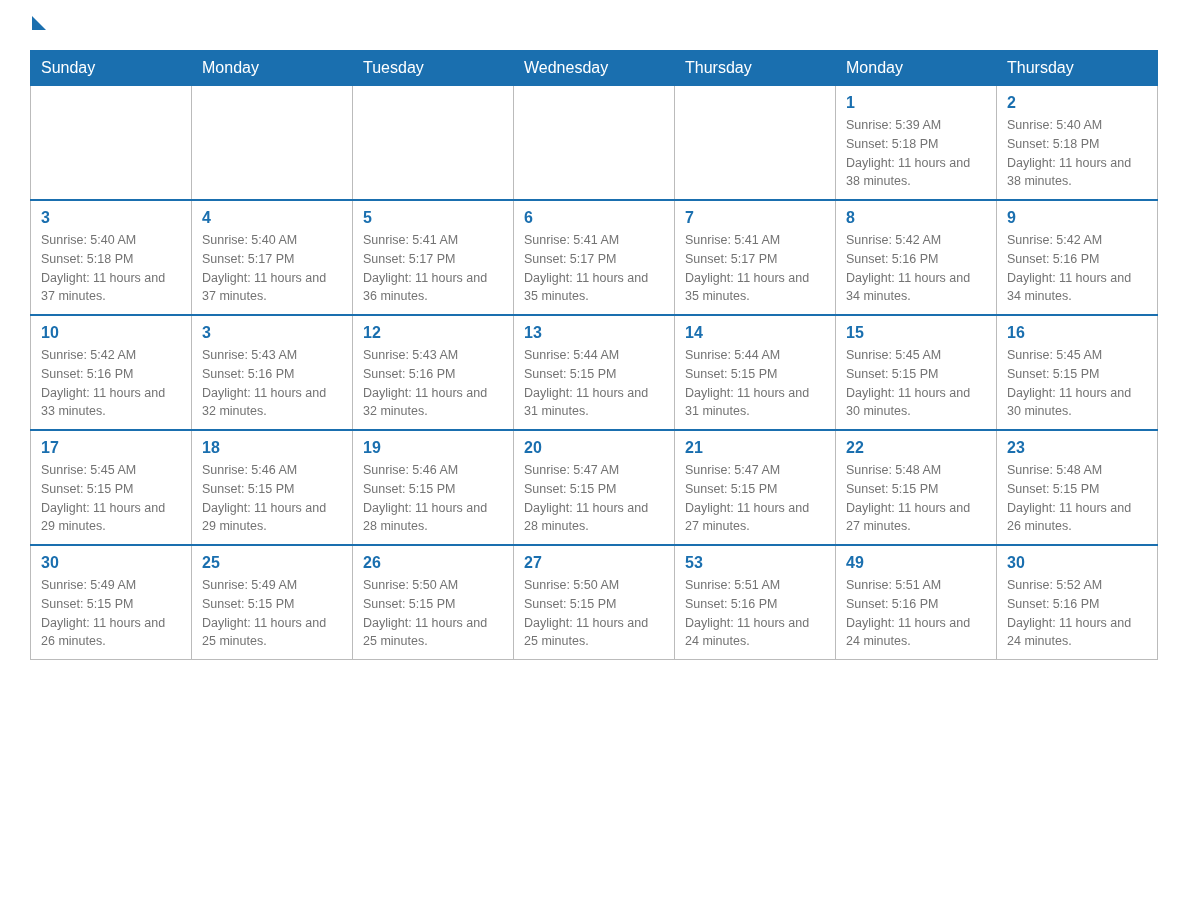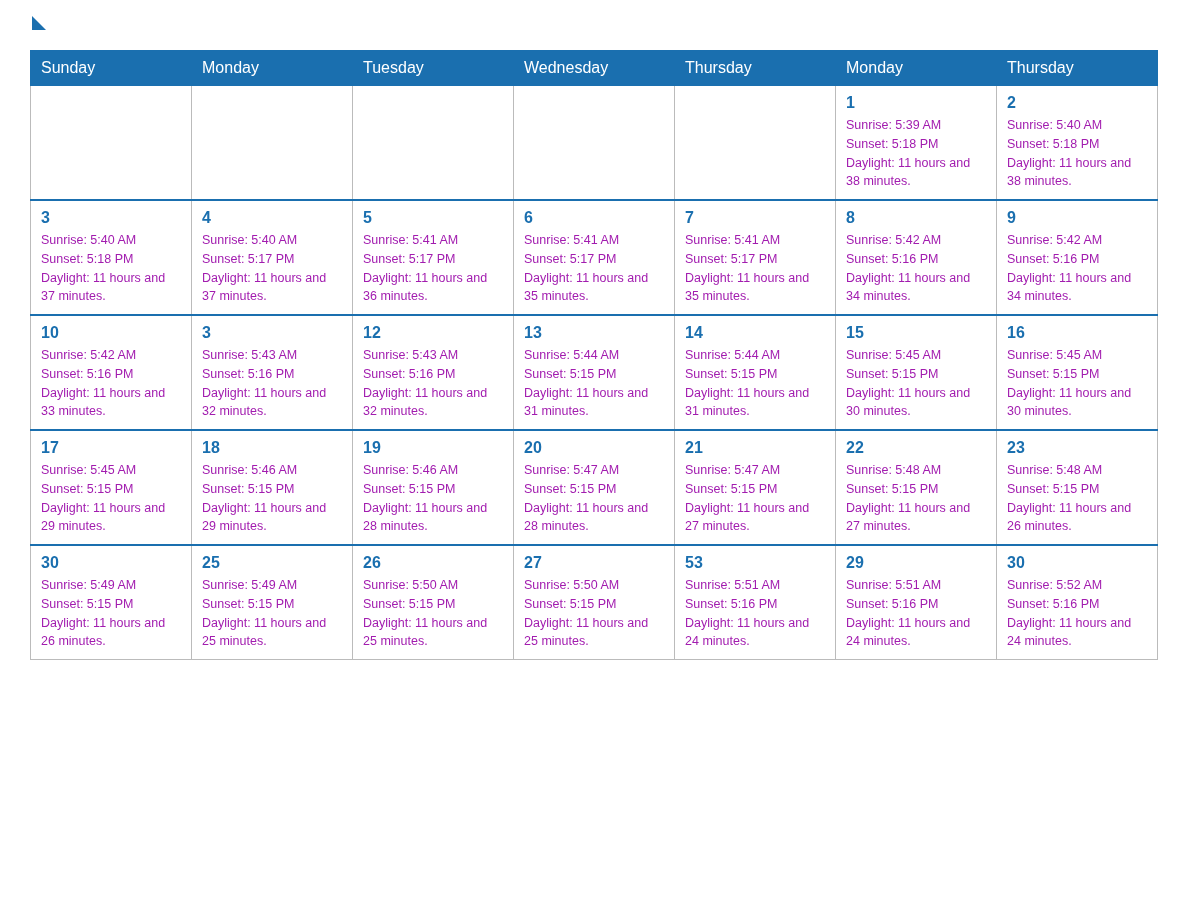--- a/index.html
+++ b/index.html
@@ -79,21 +79,21 @@
     .day-num {
       font-size: 16px;
       color: #1a6faf;
       font-weight: bold;
       display: block;
       margin-bottom: 4px;
     }
     .day-info {
       font-size: 12.5px;
       line-height: 1.5;
-      color: #a21caf;
+      color: #737373;
     }
     .empty-cell {
       background: #fff;
     }
     .row-separator td {
       border-top: 2px solid #1a6faf;
     }
     .logo-wrapper {
       display: flex;
       flex-direction: column;
@@ -260,21 +260,21 @@
         </td>
         <td>
           <span class="day-num">27</span>
           <div class="day-info">Sunrise: 5:50 AM<br>Sunset: 5:15 PM<br>Daylight: 11 hours and 25 minutes.</div>
         </td>
         <td>
           <span class="day-num">53</span>
           <div class="day-info">Sunrise: 5:51 AM<br>Sunset: 5:16 PM<br>Daylight: 11 hours and 24 minutes.</div>
         </td>
         <td>
-          <span class="day-num">29</span>
+          <span class="day-num">49</span>
           <div class="day-info">Sunrise: 5:51 AM<br>Sunset: 5:16 PM<br>Daylight: 11 hours and 24 minutes.</div>
         </td>
         <td>
           <span class="day-num">30</span>
           <div class="day-info">Sunrise: 5:52 AM<br>Sunset: 5:16 PM<br>Daylight: 11 hours and 24 minutes.</div>
         </td>
       </tr>
     </tbody>
 </table>
 

